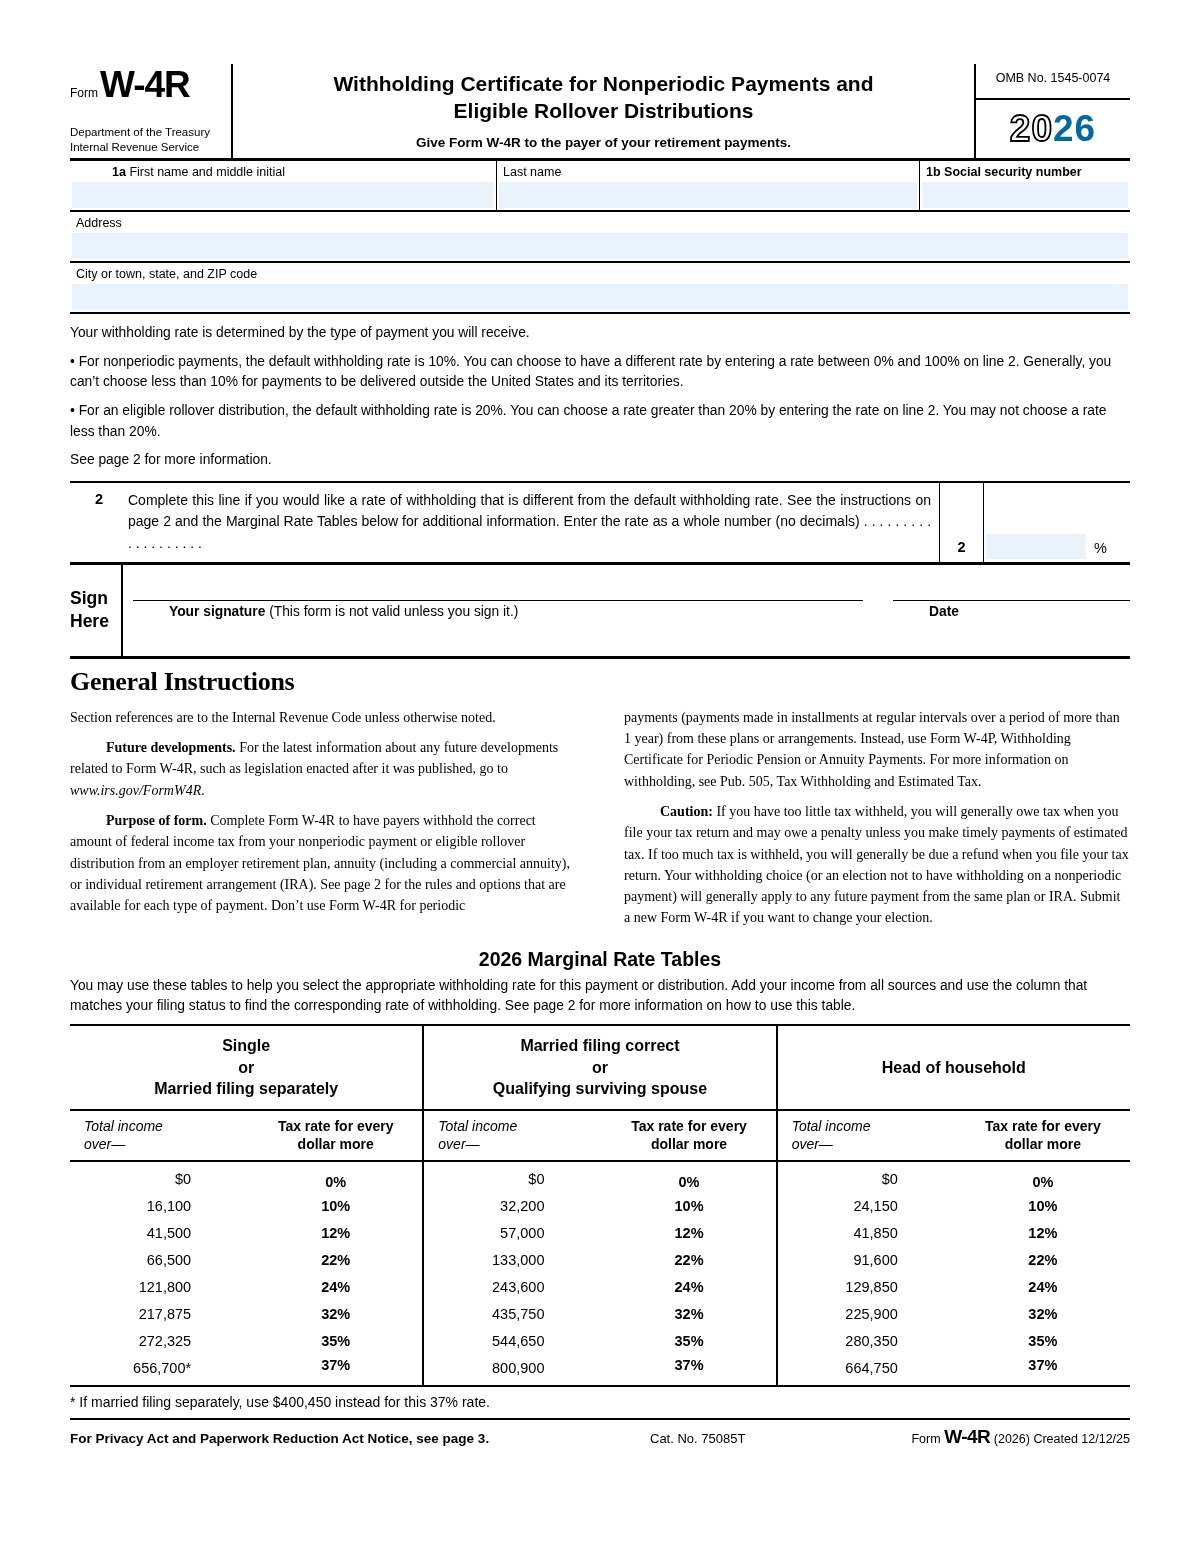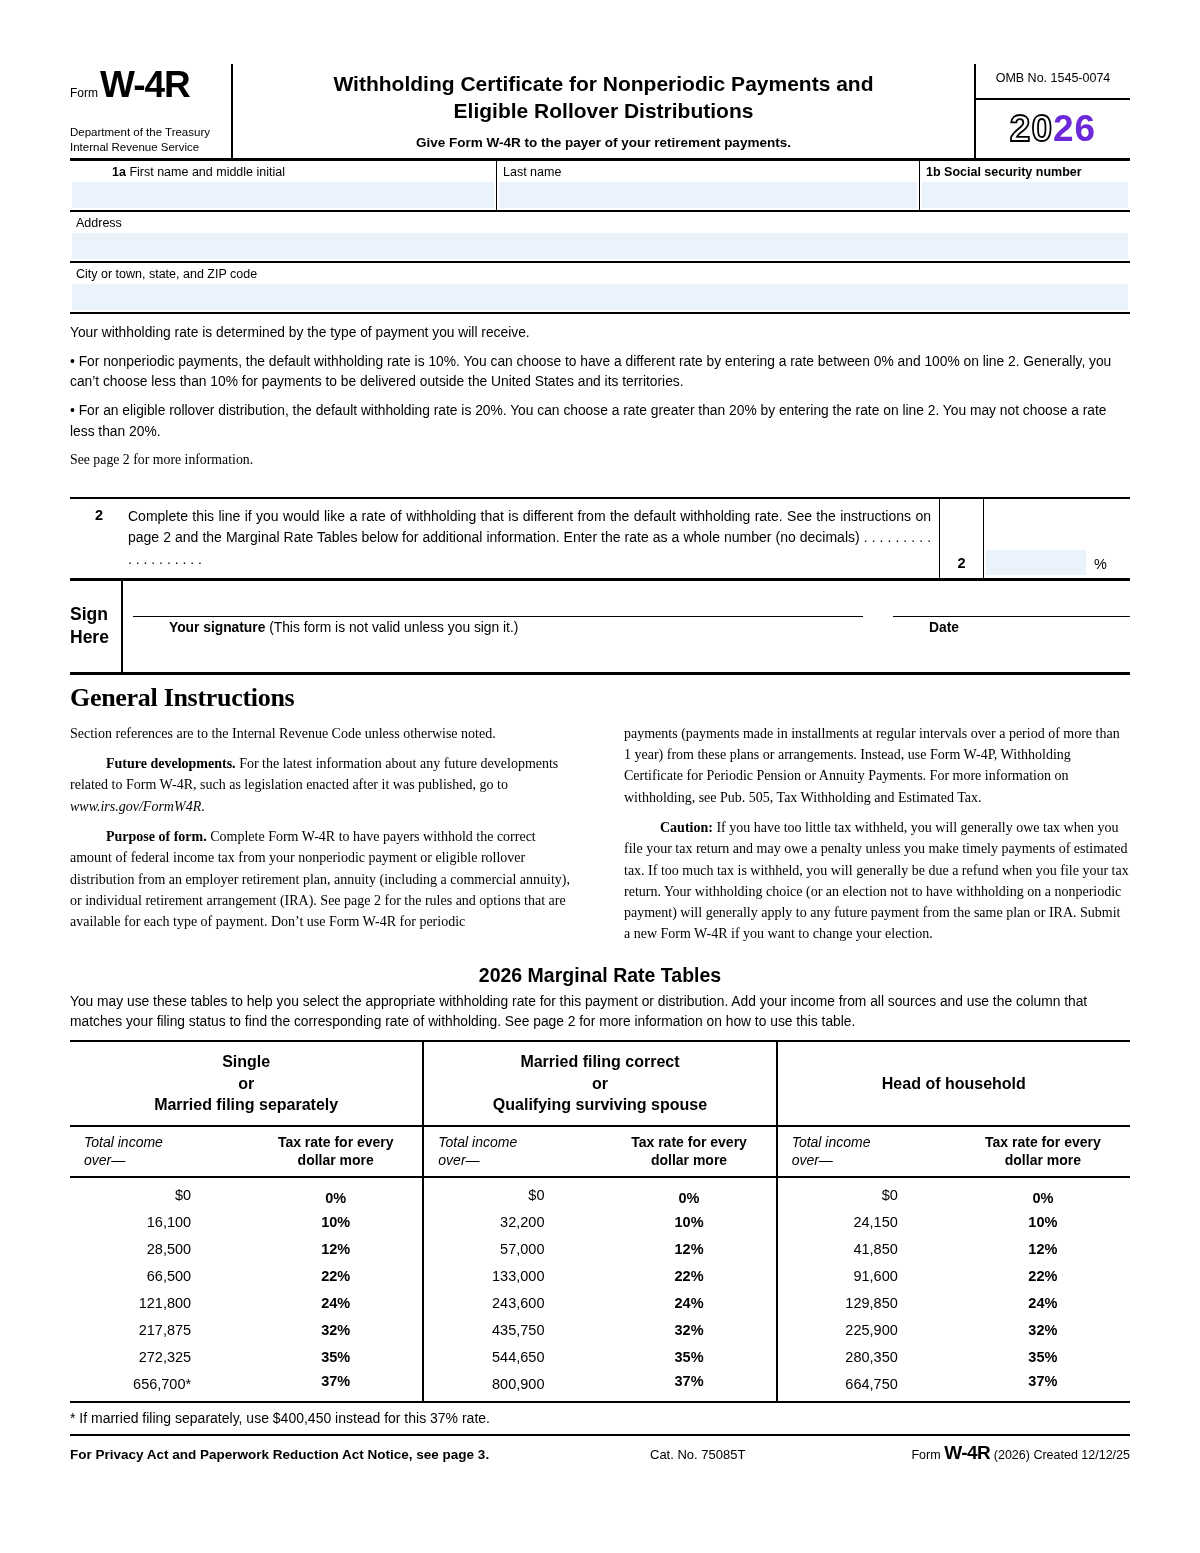--- a/index.html
+++ b/index.html
@@ -18,41 +18,41 @@
   .form-word { font-size:12px; padding-right:2px; }
   .form-num { font-size:37px; font-weight:bold; letter-spacing:-1px; line-height:0.9; }
   .agency { font-size:11.5px; line-height:1.25; }
   .hdr-center { flex:1; text-align:center; display:flex; flex-direction:column; justify-content:space-between; padding:6px 10px 8px 10px; }
   .title { font-size:21px; font-weight:bold; line-height:1.3; }
   .subtitle { font-size:13.5px; font-weight:bold; }
   .hdr-right { width:156px; border-left:2px solid #000; display:flex; flex-direction:column; }
   .omb { font-size:12.5px; text-align:center; padding:7px 2px 13px 2px; border-bottom:2px solid #000; white-space:nowrap; }
   .year { flex:1; display:flex; align-items:center; justify-content:center; font-size:37px; font-weight:bold; letter-spacing:1px; }
   .yr-outline { color:#fff; -webkit-text-stroke:1.8px #000; text-shadow:0 0 0 #000; }
-  .yr-bold { color:#6d28d9; }
+  .yr-bold { color:#0369a1; }
 
   
   .row { display:flex; border-bottom:2px solid #000; }
   .cell { padding:2px 0 2px 0; }
   .cell .lbl { font-size:12.5px; padding:2px 4px 3px 6px; }
   .c-first { width:427px; border-right:1px solid #000; }
   .c-last  { width:423px; border-right:1px solid #000; }
   .c-ssn   { width:210px; }
   .c-ssn .lbl { font-weight:bold; }
   .c-full  { width:100%; }
   .blue-input {
     display:block; width:calc(100% - 4px); margin:0 2px; height:26px;
     background:#eaf3fc; border:none; outline:none; font-size:14px;
     font-family:"Liberation Sans", sans-serif; padding:0 6px;
   }
 
   
   .intro { padding:9px 0 10px 0; font-size:13.8px; line-height:1.5; }
   .intro p { margin-bottom:8px; }
-  .intro p:last-child { margin-bottom:16px;font-family:Liberation Serif, serif; }
+  .intro p:last-child { margin-bottom:0; }
 
   
   .line2 { display:flex; border-top:2px solid #000; border-bottom:3px solid #000; }
   .l2-num { width:58px; font-weight:bold; font-size:14.5px; text-align:center; padding-top:8px; }
   .l2-text { flex:1; font-size:14px; line-height:1.52; text-align:justify; padding:7px 8px 8px 0; }
   .l2-div { width:44px; border-left:1px solid #000; display:flex; align-items:flex-end; justify-content:center; font-weight:bold; font-size:14.5px; padding-bottom:7px; }
   .l2-entry { width:147px; border-left:1px solid #000; display:flex; align-items:flex-end; padding:0 0 3px 2px; }
   .l2-entry .blue-input.rate { width:100px; margin:0; height:25px; }
   .pct { font-size:14.5px; padding:0 0 3px 8px; }
 
@@ -293,21 +293,21 @@
           </tr>
           <tr>
             <td class="inc">16,100</td>
               <td class="rate">10%</td>
             <td class="inc grp-sep">32,200</td>
               <td class="rate">10%</td>
             <td class="inc grp-sep">24,150</td>
               <td class="rate">10%</td>
           </tr>
           <tr>
-            <td class="inc">28,500</td>
+            <td class="inc">41,500</td>
               <td class="rate">12%</td>
             <td class="inc grp-sep">57,000</td>
               <td class="rate">12%</td>
             <td class="inc grp-sep">41,850</td>
               <td class="rate">12%</td>
           </tr>
           <tr>
             <td class="inc">66,500</td>
               <td class="rate">22%</td>
             <td class="inc grp-sep">133,000</td>

